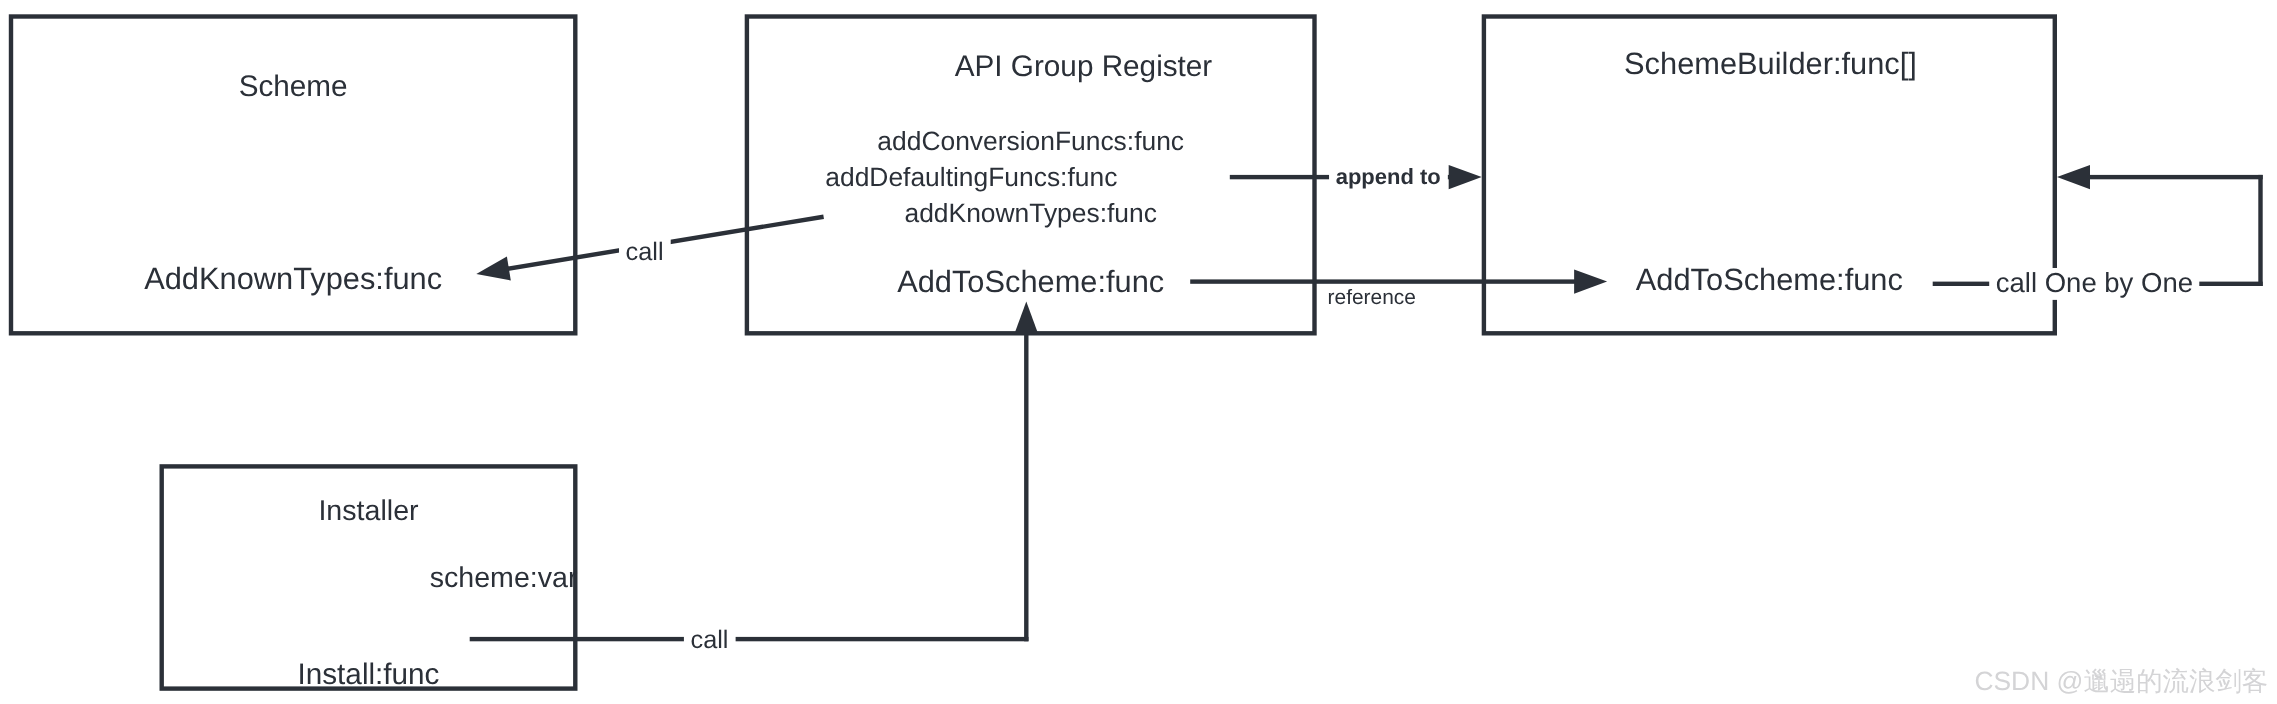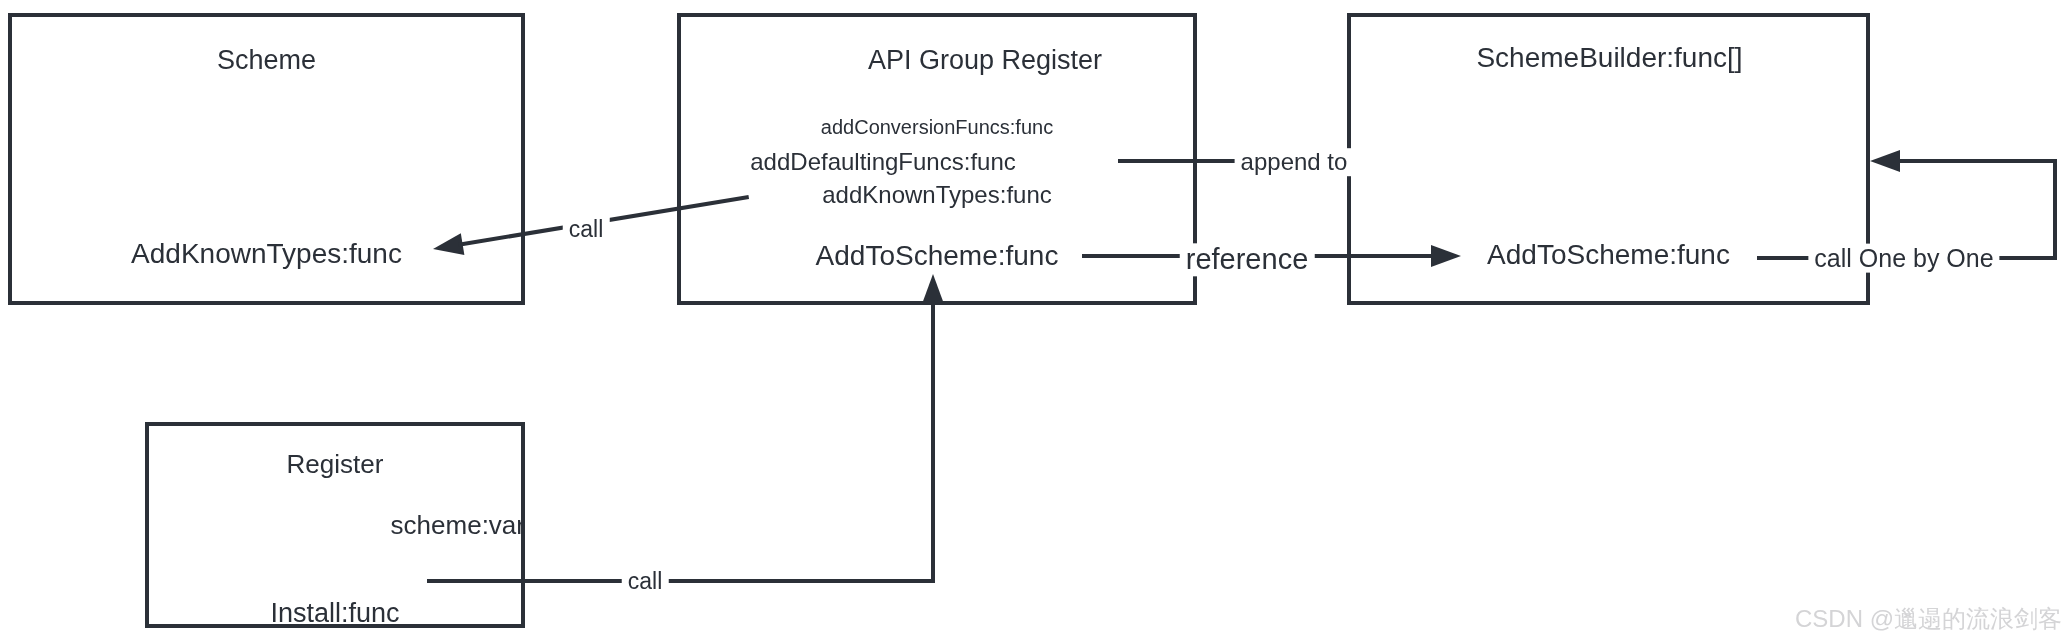--- a/index.html
+++ b/index.html
@@ -28,33 +28,33 @@
 </head>
 <body>
 
 <div class="canvas">
 
   <div class="box" style="left:8px; top:13px; width:517px; height:292px;"></div>
   <div class="box" style="left:677px; top:13px; width:520px; height:292px;"></div>
   <div class="box" style="left:1347px; top:13px; width:523px; height:292px;"></div>
   <div class="box" style="left:145px; top:422px; width:380px; height:206px;"></div>
 
-  <div class="t" style="left:8px; width:517px; top:46px; font-size:27px;">Scheme</div>
+  <div class="t" style="left:8px; width:517px; top:64px; font-size:27px;">Scheme</div>
   <div class="t" style="left:8px; width:517px; top:239px; font-size:28px;">AddKnownTypes:func</div>
 
   <div class="t" style="left:677px; width:520px; top:46px; font-size:27px;padding-left:48px;">API Group Register</div>
-  <div class="t" style="left:677px; width:520px; top:116px; font-size:20px;">addConversionFuncs:func</div>
+  <div class="t" style="left:677px; width:520px; top:116px; font-size:24px;">addConversionFuncs:func</div>
   <div class="t" style="left:677px; width:412px; top:149px; font-size:24px;">addDefaultingFuncs:func</div>
   <div class="t" style="left:677px; width:520px; top:182px; font-size:24px;">addKnownTypes:func</div>
   <div class="t" style="left:677px; width:520px; top:241px; font-size:28px;">AddToScheme:func</div>
 
   <div class="t" style="left:1347px; width:525px; top:43px; font-size:28px;">SchemeBuilder:func[]</div>
   <div class="t" style="left:1347px; width:523px; top:240px; font-size:28px;">AddToScheme:func</div>
 
-  <div class="t" style="left:145px; width:380px; top:450px; font-size:26px;">Register</div>
+  <div class="t" style="left:145px; width:380px; top:450px; font-size:26px;">Installer</div>
   <div class="t" style="left:145px; width:380px; top:511px; font-size:26px;text-align:right;">scheme:var</div>
   <div class="t" style="left:145px; width:380px; top:599px; font-size:27px;text-align:center;">Install:func</div>
 
   <div class="diag" style="left:433px; top:247px; width:320px; transform:rotate(-9.35deg);">
     <span class="ah left"></span>
     <span class="shaft"></span>
   </div>
 
   <div class="hline" style="left:1118px; top:159px; width:200px;"></div>
   <div class="ah right" style="left:1317px; top:150px;"></div>
@@ -65,20 +65,20 @@
   <div class="hline" style="left:1757px; top:256px; width:300px;"></div>
   <div class="vline" style="left:2053px; top:159px; height:101px;"></div>
   <div class="hline" style="left:1894px; top:159px; width:163px;"></div>
   <div class="ah left" style="left:1870px; top:150px;"></div>
 
   <div class="hline" style="left:427px; top:579px; width:508px;"></div>
   <div class="vline" style="left:931px; top:292px; height:291px;"></div>
   <div class="ah up" style="left:922px; top:274px;"></div>
 
   <div class="elabel" style="left:586px; top:229px; font-size:23px;">call</div>
-  <div class="elabel" style="left:1294px; top:162px; font-size:24px;">append to</div>
-  <div class="elabel" style="left:1247px; top:260px; font-size:29px;">reference</div>
+  <div class="elabel" style="left:1262px; top:162px; font-size:20px;font-weight:bold;">append to</div>
+  <div class="elabel" style="left:1247px; top:271px; font-size:19px;">reference</div>
   <div class="elabel" style="left:1904px; top:258px; font-size:25px;">call One by One</div>
   <div class="elabel" style="left:645px; top:581px; font-size:23px;">call</div>
 
   <div class="watermark">CSDN @邋遢的流浪剑客</div>
 
 </div>
 
 </body></html>

